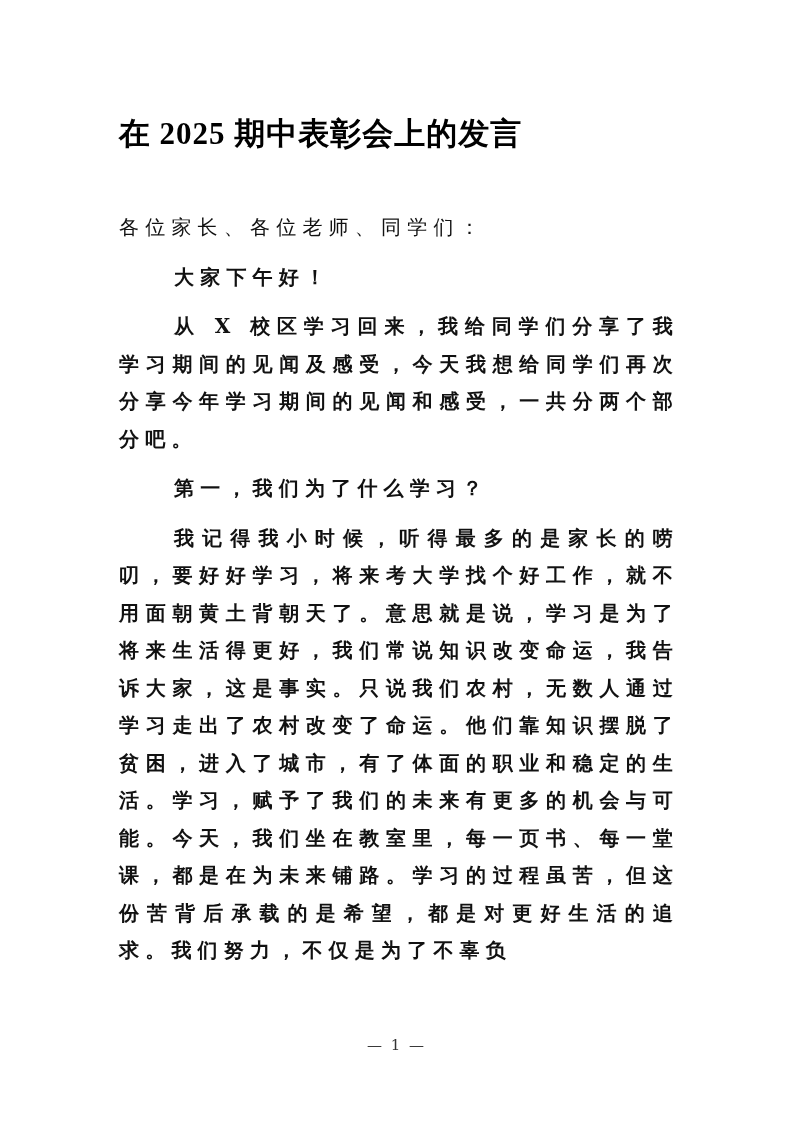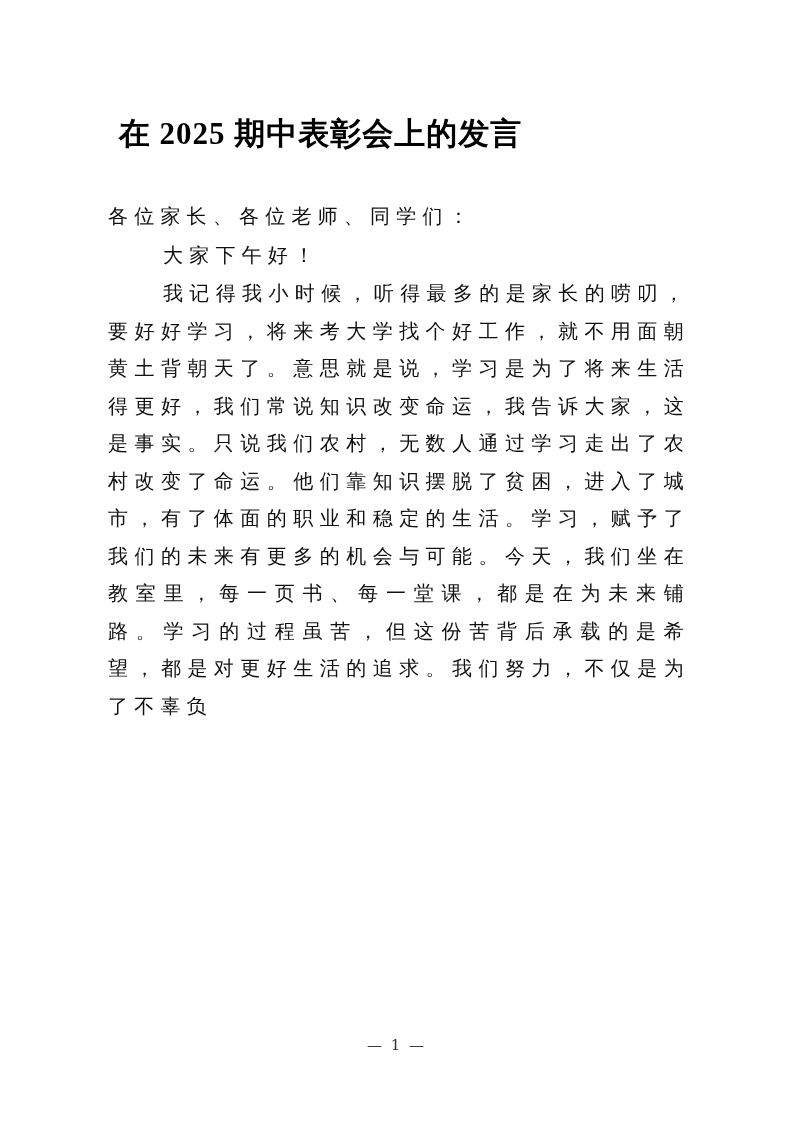--- a/index.html
+++ b/index.html
@@ -4,29 +4,31 @@
 <style>
   html, body { margin: 0; padding: 0; background: #ffffff; }
   body { width: 793px; height: 1122px; position: relative; overflow: hidden;
          font-family: "DejaVu Serif", "Liberation Serif", serif; color: #111; }
   .page { position: absolute; left: 0; top: 0; width: 793px; height: 1122px; background: #fff; }
   .title { position: absolute; top: 112px; left: 0; width: 641px; text-align: center;
            font-family: "Liberation Serif", "DejaVu Serif", serif; font-weight: bold;
            font-size: 31px; letter-spacing: 1px; color: #000; line-height: 44px; }
   .body { position: absolute; left: 107px; top: 197px; width: 584px;
           font-size: 20px; line-height: 37.5px; letter-spacing: 6.2px; text-align: justify; }
-  .body p { margin: 1px; }
-  .body p.indent { text-indent: 55px; }
+  .body p { margin: 12px; }
+  .body p.indent { text-indent: 55px; font-weight: bold; }
   .footer { position: absolute; top: 1036px; left: 0; width: 793px; text-align: center;
             font-size: 15px; color: #333; letter-spacing: 2px; }
 </style>
 </head>
 <body>
 
 <div class="page">
   <div class="title">在 2025 期中表彰会上的发言</div>
   <div class="body">
     <p>各位家长、各位老师、同学们：</p>
     <p class="indent">大家下午好！</p>
+    <p class="indent">从 X 校区学习回来，我给同学们分享了我学习期间的见闻及感受，今天我想给同学们再次分享今年学习期间的见闻和感受，一共分两个部分吧。</p>
+    <p class="indent">第一，我们为了什么学习？</p>
     <p class="indent">我记得我小时候，听得最多的是家长的唠叨，要好好学习，将来考大学找个好工作，就不用面朝黄土背朝天了。意思就是说，学习是为了将来生活得更好，我们常说知识改变命运，我告诉大家，这是事实。只说我们农村，无数人通过学习走出了农村改变了命运。他们靠知识摆脱了贫困，进入了城市，有了体面的职业和稳定的生活。学习，赋予了我们的未来有更多的机会与可能。今天，我们坐在教室里，每一页书、每一堂课，都是在为未来铺路。学习的过程虽苦，但这份苦背后承载的是希望，都是对更好生活的追求。我们努力，不仅是为了不辜负</p>
   </div>
   <div class="footer">— 1 —</div>
 </div>
 
 </body></html>

